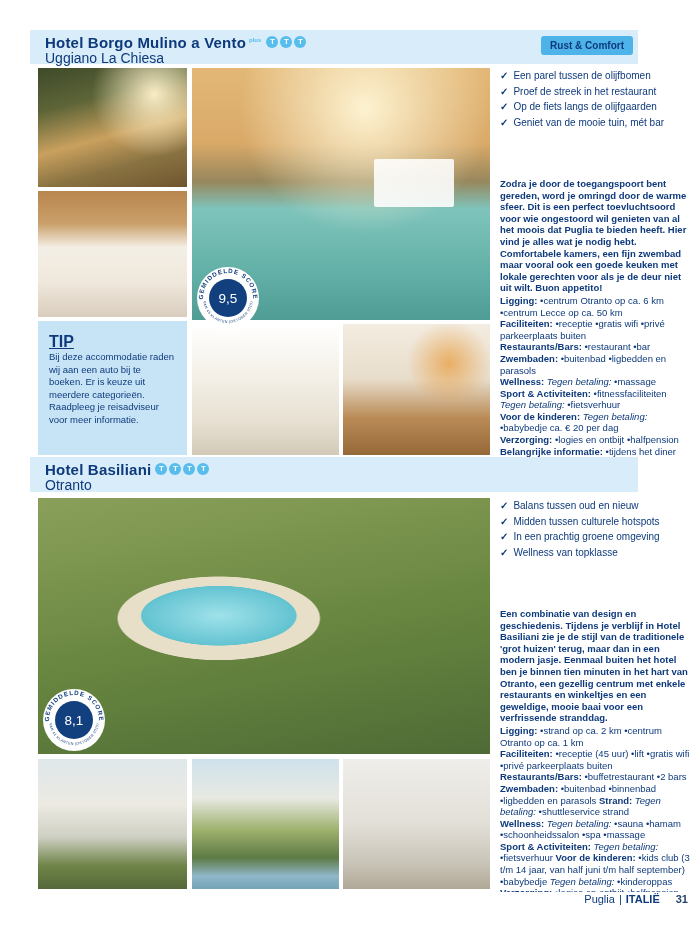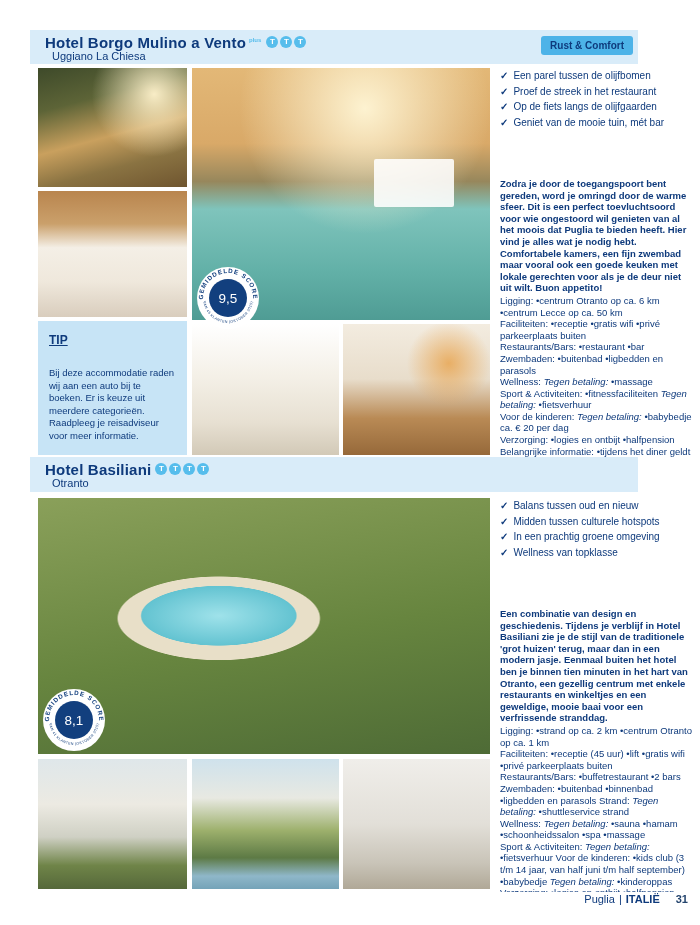--- a/index.html
+++ b/index.html
@@ -10,21 +10,21 @@
   .band{position:absolute;left:30px;width:608px;background:#d9ecf9;}
   #band1{top:30px;height:34px;}
   #band2{top:457px;height:35px;}
   .band .title-row{position:absolute;left:15px;top:4px;display:flex;align-items:center;}
   .hotel-title{font-size:15px;font-weight:bold;color:#0e3a7c;letter-spacing:.2px;}
   .rating-prefix{font-size:6px;font-weight:bold;color:#56bdec;margin:0 1px 6px 3px;}
   .stars{display:flex;align-items:center;margin-left:2px;margin-bottom:2px;}
   .t-icon{width:12px;height:12px;border-radius:50%;background:#56bdec;color:#fff;
           font-size:8px;font-weight:bold;display:flex;align-items:center;justify-content:center;
           margin-left:2px;line-height:1;}
-  .hotel-sub{position:absolute;left:22px;top:20px;font-size:11px;color:#0e3a7c;}
+  .hotel-sub{position:absolute;left:15px;top:20px;font-size:14px;color:#0e3a7c;}
   .theme-badge{position:absolute;right:5px;top:6px;background:#4db3e8;color:#0e3a7c;
                font-size:10px;font-weight:bold;padding:4px 9px;border-radius:3px;}
 
   
   .ph{position:absolute;overflow:hidden;}
   #ph-olive-lane{left:38px;top:68px;width:149px;height:119px;
     background:radial-gradient(circle at 78% 22%, rgba(255,243,205,.95), rgba(255,243,205,0) 42%),
     linear-gradient(165deg,#3e4a2a 0%,#5d6437 28%,#c9a05e 55%,#8a7342 76%,#6f552f 100%);}
   #ph-lounge{left:38px;top:191px;width:149px;height:126px;
     background:linear-gradient(180deg,#b9854e 0%,#caa06b 26%,#f4efe6 45%,#efe8dc 72%,#d9cdbd 100%);}
@@ -46,39 +46,39 @@
   #ph-apartments{left:38px;top:759px;width:149px;height:130px;
     background:linear-gradient(180deg,#dfe7ea 0%,#eceae2 35%,#cfd0c4 60%,#6f8448 82%,#55683a 100%);}
   #ph-resort-pool{left:192px;top:759px;width:147px;height:130px;
     background:linear-gradient(180deg,#cfe2ec 0%,#e8e9e2 30%,#9db06c 55%,#5d7a45 76%,#8fb7c9 90%,#74a3b8 100%);}
   #ph-bedroom2{left:343px;top:759px;width:147px;height:130px;
     background:linear-gradient(180deg,#f0eeea 0%,#e2dfd8 50%,#c9c4b8 80%,#b0a897 100%);}
 
   
   #tip-box{position:absolute;left:38px;top:321px;width:149px;height:134px;background:#c7e4f6;
            box-sizing:border-box;padding:12px 11px;}
-  #tip-box .tip-title{font-size:12px;font-weight:bold;margin-bottom:20px;text-decoration:underline;}
+  #tip-box .tip-title{font-size:16px;font-weight:bold;margin-bottom:0;text-decoration:underline;}
   #tip-box .tip-text{font-size:9.5px;line-height:12.5px;}
 
   
   .score-badge{position:absolute;width:64px;height:64px;}
   #score1{left:196px;top:266px;}
   #score2{left:42px;top:688px;}
 
   
   .col{position:absolute;left:500px;width:192px;overflow:hidden;}
   #col1{top:68px;height:390px;}
   #col2{top:498px;height:394px;}
   .checks{margin-bottom:7px;}
   .check-item{display:flex;font-size:10px;line-height:15.5px;color:#0e3a7c;}
   .check-mark{font-weight:bold;margin-right:5px;}
   .intro{font-size:9.5px;font-weight:bold;line-height:11.6px;margin-bottom:1px;margin-top:48px;}
   .facts{font-size:9.5px;line-height:11.6px;}
   .fact-line{margin:0;}
-  .seg-b{font-weight:normal;}
+  .seg-b{font-weight:bold;}
   .seg-i{font-style:italic;}
 
   
   #footer{position:absolute;right:12px;top:893px;display:flex;align-items:baseline;font-size:11px;margin-left:14px;}
   #footer .region{font-weight:normal;}
   #footer .sep{margin:0 4px;}
   #footer .country{font-weight:bold;}
   #footer .pagenum{font-weight:bold;margin-left:16px;color:#25456e;}
 </style>
 </head>

